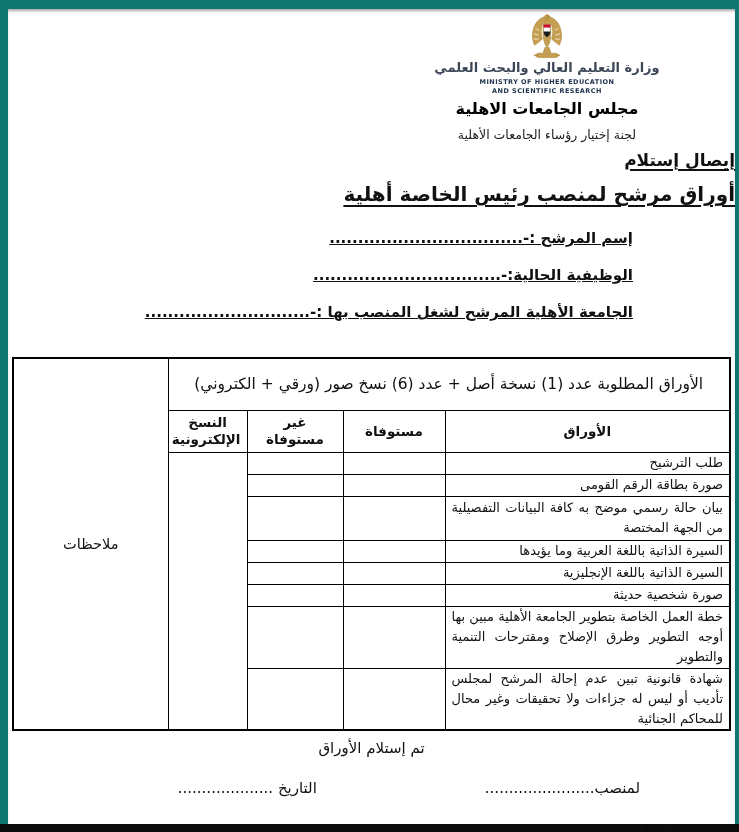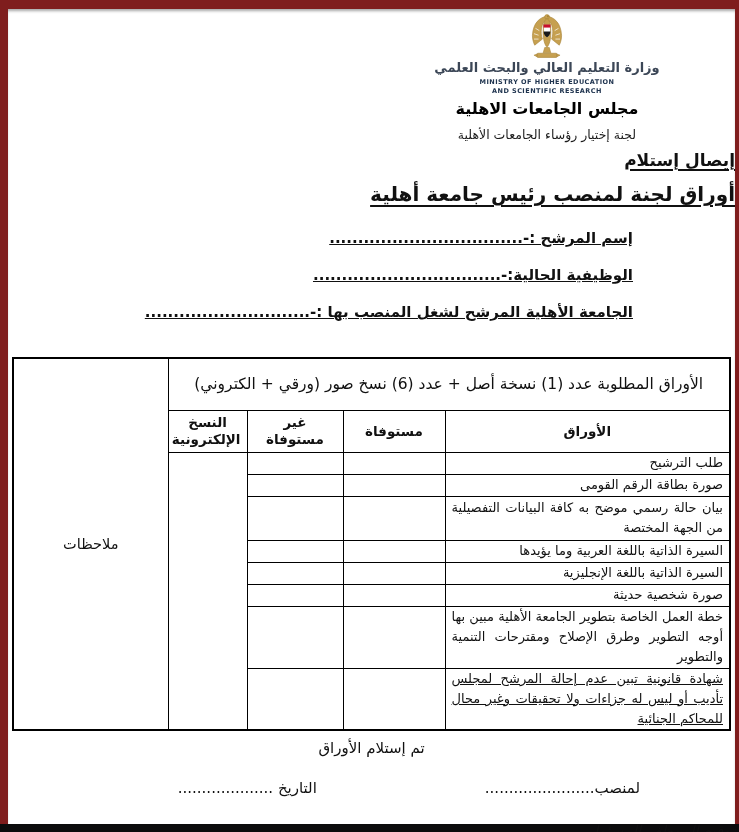--- a/index.html
+++ b/index.html
@@ -1,21 +1,21 @@
 <!DOCTYPE html>
 <html lang="ar"><head>
 <meta charset="utf-8">
 <style>
   html,body { margin:0; padding:0; background:#24272b; }
   * { box-sizing:border-box; }
   body { font-family:"DejaVu Sans","Liberation Sans",sans-serif; }
 
   .frame {
     position:relative; width:739px; height:832px;
-    background:#7f1d1d; overflow:hidden;
+    background:#0f766e; overflow:hidden;
   }
   .frame::after {
     content:""; position:absolute; left:0; right:0; bottom:0; height:8px;
     background:#0c0c0d;
   }
   .page {
     position:absolute; left:8px; top:9px; right:4px; bottom:8px;
     background:#ffffff; color:#111;
     box-shadow: inset 0 3px 3px -1px rgba(0,0,0,.35);
     z-index:1;
@@ -65,21 +65,21 @@
     border:2px solid #000;
   }
   .doc-table td { border:1px solid #000; padding:0 6px; vertical-align:middle; }
   .th-main  { text-align:center; font-size:15.5px; line-height:1.6; padding:2px 26px; }
   .th-notes { text-align:center; vertical-align:top; padding-top:8px; font-size:14.5px; }
   .col-head { text-align:center; font-weight:bold; font-size:13.5px; line-height:1.3; padding:2px 2px; }
   .doc-name { font-size:13px; line-height:20px; text-align:right; padding:1px 6px; }
   .just     { text-align:justify; text-align-last:right; }
   tr.h1 { height:52px; } tr.h2 { height:42px; }
   tr.s  { height:22px; } tr.m  { height:44px;margin-top:28px; }
-  tr.l  { height:62px; } tr.l2 { height:58px;text-decoration:underline; }
+  tr.l  { height:62px; } tr.l2 { height:58px; }
 
   
   .received { direction:rtl; text-align:center; margin-top:8px; font-size:15px; }
   .footer-row1 {
     direction:rtl; display:flex; align-items:baseline;
     padding-right:95px; gap:168px; margin-top:22px; font-size:15px;
   }
   .footer-row2 { direction:rtl; text-align:right; margin-top:25px; font-size:15px;font-style:italic; }
 </style>
 </head>
@@ -116,21 +116,21 @@
       <div class="ministry-en">
         <div>MINISTRY OF HIGHER EDUCATION</div>
         <div>AND SCIENTIFIC RESEARCH</div>
       </div>
       <div class="council" dir="rtl">مجلس الجامعات الاهلية</div>
       <div class="committee" dir="rtl">لجنة إختيار رؤساء الجامعات الأهلية</div>
     </div>
 
     <div class="titles">
       <div class="title-receipt">إيصال إستلام</div>
-      <div class="title-subject">أوراق لجنة لمنصب رئيس جامعة أهلية</div>
+      <div class="title-subject">أوراق مرشح لمنصب رئيس الخاصة أهلية</div>
     </div>
 
     <div class="fields">
       <div class="field-line">إسم المرشح :-..................................</div>
       <div class="field-line">الوظيفية الحالية:-.................................</div>
       <div class="field-line">الجامعة الأهلية المرشح لشغل المنصب بها :-.............................</div>
     </div>
 
     <table class="doc-table">
       <colgroup>

